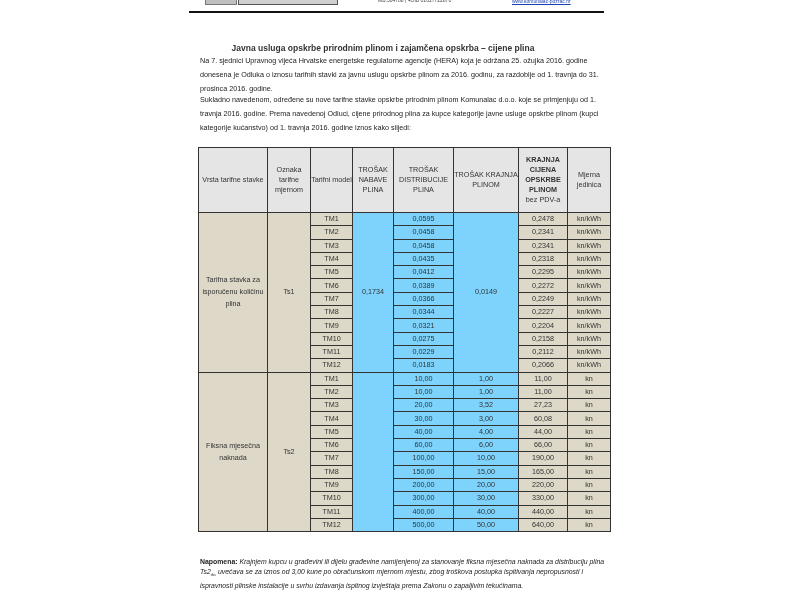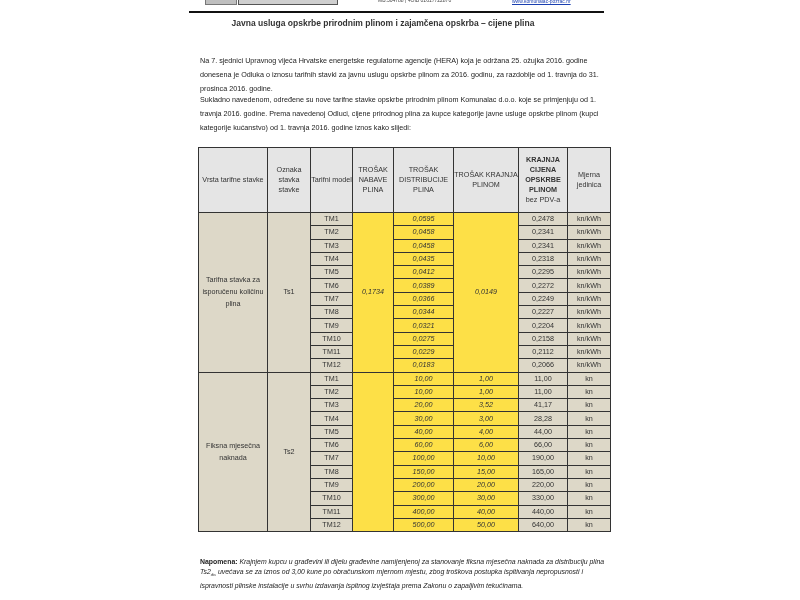--- a/index.html
+++ b/index.html
@@ -3,30 +3,30 @@
 <meta charset="utf-8">
 <style>
   html, body { margin:0; padding:0; background:#ffffff; }
   body { width:800px; height:600px; position:relative; overflow:hidden;
          font-family:"Liberation Sans", sans-serif; color:#222; }
   .hdr-logo { position:absolute; left:205px; top:0; width:30px; height:4px; background:#bfbfbf; border:1px solid #777; border-top:none; }
   .hdr-logo2 { position:absolute; left:238px; top:0; width:98px; height:4px; background:#cfcfcf; border:1px solid #555; border-top:none; }
   .hdr-mid { position:absolute; left:378px; top:-3px; font-size:5px; color:#444; }
   .hdr-link { position:absolute; left:512px; top:-2px; font-size:5px; color:#1a3fb0; text-decoration:underline; }
   .hdr-rule { position:absolute; left:189px; top:11px; width:415px; height:2px; background:#111; }
-  .title { position:absolute; left:0; width:766px; top:18px; text-align:center; font-size:8.5px; font-weight:bold; color:#333; }
+  .title { position:absolute; left:0; width:766px; top:43px; text-align:center; font-size:8.5px; font-weight:bold; color:#333; }
   .para { position:absolute; left:200px; width:410px; font-size:7.2px; line-height:14px; color:#222; }
   .p1 { top:54px; }
   .p2 { top:93px; }
   table.tariff { position:absolute; left:198px; top:147px; border-collapse:collapse; font-size:7.2px; color:#333; }
   table.tariff td, table.tariff th { border:1px solid #333; padding:0; text-align:center; vertical-align:middle; font-weight:normal; }
   table.tariff th { background:#e5e5e5; height:64px; line-height:10px; }
   table.tariff td { height:12.3px; line-height:12px; }
   .beige { background:#ddd8c8; }
-  .white { background:#fde047;font-style:italic; }
+  .white { background:#7dd3fc; }
   .bold { font-weight:bold !important; }
   .note { position:absolute; left:200px; top:557px; width:410px; font-size:6.9px; line-height:10.3px; font-style:italic; color:#222; }
   .note b { font-style:normal; }
   sub { font-size:4px; }
 </style>
 </head>
 <body>
 
 <div class="hdr-logo"></div>
 <div class="hdr-logo2"></div>
@@ -45,21 +45,21 @@
       <col style="width:42px">
       <col style="width:41px">
     <col style="width:60px">
       <col style="width:65px">
       <col style="width:49px">
       <col style="width:43px">
   </colgroup>
   <thead>
     <tr>
       <th>Vrsta tarifne stavke</th>
-      <th>Oznaka stavka stavke</th>
+      <th>Oznaka tarifne mjernom</th>
       <th>Tarifni model</th>
       <th>TROŠAK NABAVE PLINA</th>
       <th>TROŠAK DISTRIBUCIJE PLINA</th>
       <th>TROŠAK KRAJNJA PLINOM</th>
       <th><span class="bold">KRAJNJA CIJENA OPSKRBE PLINOM</span><br><span>bez PDV-a</span></th>
       <th>Mjerna jedinica</th>
     </tr>
   </thead>
   <tbody id="tbody">
       <tr>
@@ -152,28 +152,28 @@
         <td class="beige">TM2</td>
         <td class="white">10,00</td>
         <td class="white">1,00</td>
         <td class="beige">11,00</td>
         <td class="beige">kn</td>
       </tr>
       <tr>
         <td class="beige">TM3</td>
         <td class="white">20,00</td>
         <td class="white">3,52</td>
-        <td class="beige">41,17</td>
+        <td class="beige">27,23</td>
         <td class="beige">kn</td>
       </tr>
       <tr>
         <td class="beige">TM4</td>
         <td class="white">30,00</td>
         <td class="white">3,00</td>
-        <td class="beige">28,28</td>
+        <td class="beige">60,08</td>
         <td class="beige">kn</td>
       </tr>
       <tr>
         <td class="beige">TM5</td>
         <td class="white">40,00</td>
         <td class="white">4,00</td>
         <td class="beige">44,00</td>
         <td class="beige">kn</td>
       </tr>
       <tr>

